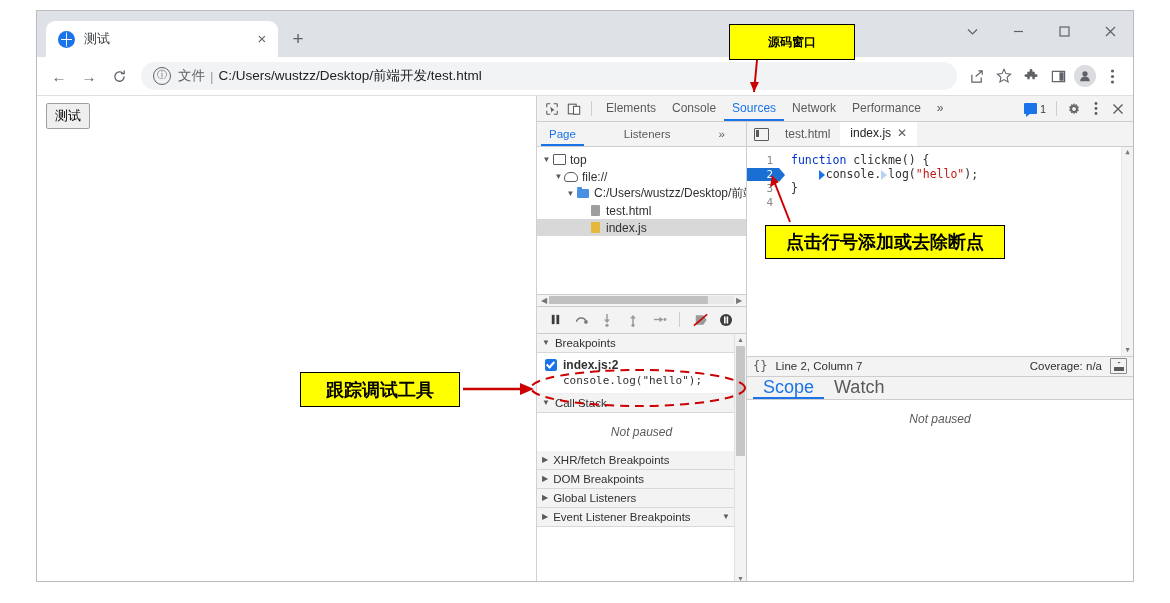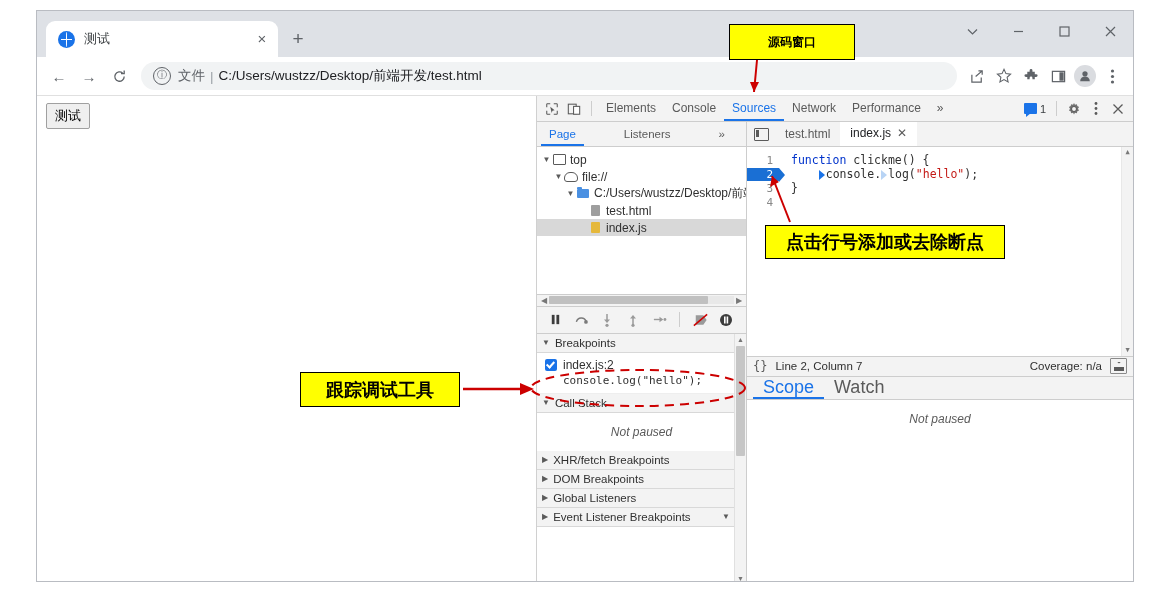--- a/index.html
+++ b/index.html
@@ -85,21 +85,21 @@
 
   .debug-toolbar{height:28px;background:#f3f3f3;border-top:1px solid #cdcdcd;border-bottom:1px solid #cdcdcd;
       display:flex;align-items:center;padding:0 6px;box-sizing:border-box;gap:2px;}
   .dbtn{width:24px;height:22px;display:flex;align-items:center;justify-content:center;color:#5a5a5a;}
 
   .panes{flex:1 1 auto;overflow:hidden;background:#fff;position:relative;}
   .pane-head{height:19px;background:#f3f3f3;border-bottom:1px solid #d8d8d8;display:flex;align-items:center;
       padding-left:5px;font-size:11.5px;color:#303030;box-sizing:border-box;}
   .caret{font-size:8px;margin-right:5px;color:#5a5a5a;}
   .bp-row{padding:5px 6px 6px 8px;border-bottom:1px solid #eee;}
-  .bp-line1{display:flex;align-items:center;gap:6px;}
+  .bp-line1{display:flex;align-items:center;gap:6px;font-weight:bold;}
   .bp-check{width:12px;height:12px;background:#1a73e8;border-radius:2px;position:relative;flex:0 0 auto;}
   .bp-check:after{content:"";position:absolute;left:3px;top:1px;width:3px;height:6px;border:solid #fff;
       border-width:0 2px 2px 0;transform:rotate(42deg);}
   .bp-name{font-size:12px;color:#303030;}
   .bp-code{font-family:"DejaVu Sans Mono",monospace;font-size:11px;color:#303030;margin:2px 0 0 18px;}
   .notpaused{text-align:center;font-style:italic;font-size:12px;color:#5a5a5a;padding:12px 0;}
   .vscroll{position:absolute;right:0;top:0;width:11px;height:100%;background:#f3f3f3;border-left:1px solid #e0e0e0;}
   .vs-up,.vs-dn{position:absolute;left:0;width:11px;height:11px;font-size:7px;text-align:center;color:#777;line-height:11px;}
   .vs-up{top:0;} .vs-dn{bottom:0;}
   .vs-thumb{position:absolute;left:1px;top:12px;width:9px;height:110px;background:#c6c6c6;border-radius:1px;}

